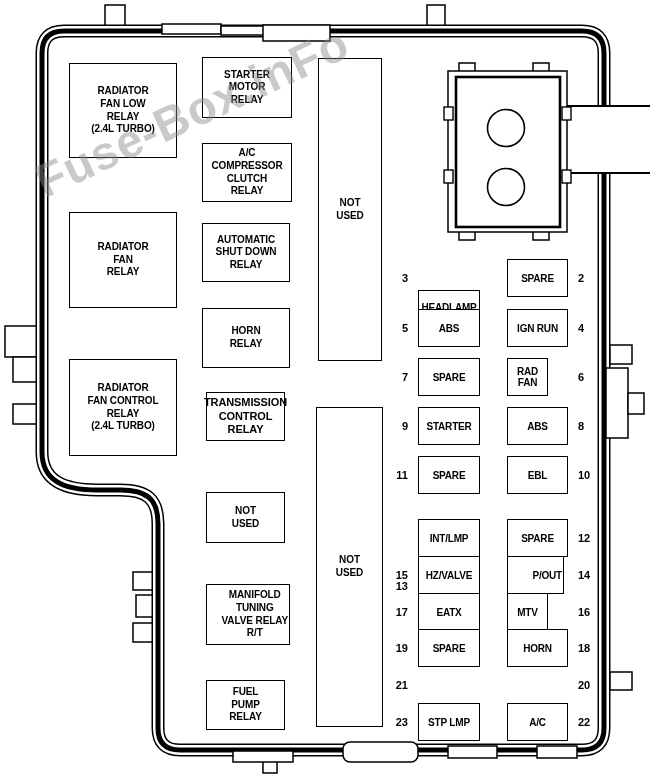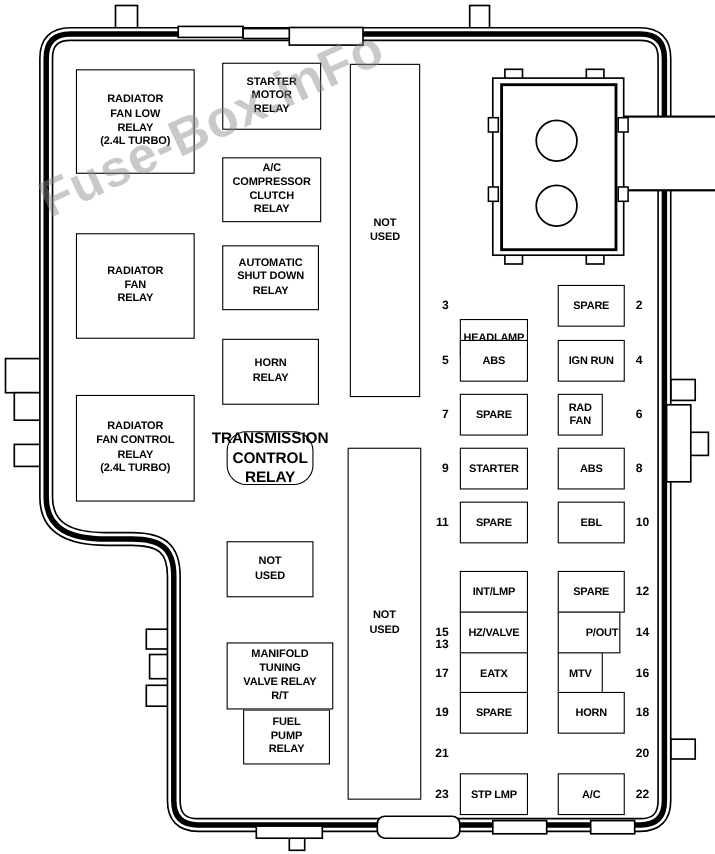--- a/index.html
+++ b/index.html
@@ -8,21 +8,21 @@
     overflow:hidden; font-family:"Liberation Sans", sans-serif; color:#000;
   }
   .stage svg { position:absolute; left:0; top:0; z-index:1; }
   .rbox, .fbox {
     position:absolute; background:#fff; border:1.8px solid #000;
     display:flex; align-items:center; justify-content:center;
     text-align:center; font-weight:700; white-space:pre-line;
     box-sizing:border-box; z-index:10; padding:1px;
   }
   .rbox { font-size:10px; line-height:1.26; letter-spacing:-0.1px; }
-  .rbox.narrow { font-size:14px;border-radius:18px; }
+  .rbox.narrow { font-size:11px; }
   .fbox { font-size:10px; line-height:1.1; letter-spacing:-0.2px; }
   .fnum {
     position:absolute; font-weight:700; font-size:11px; width:24px; height:15px;
     z-index:10; line-height:15px;
   }
   .fnum-l { left:384px; text-align:right; }
   .fnum-r { left:578px; text-align:left; }
   .watermark {
     position:absolute; left:38px; top:156px; z-index:50; pointer-events:none;
     font-size:47px; font-weight:700; letter-spacing:1px; white-space:nowrap;
@@ -112,25 +112,25 @@
 RELAY</span></div>
   <div class="rbox" style="left:69px;  top:359px; width:108px; height:97px;"><span>RADIATOR
 FAN CONTROL
 RELAY
 (2.4L TURBO)</span></div>
   <div class="rbox narrow" style="left:206px; top:392px; width:79px; height:49px;"><span>TRANSMISSION
 CONTROL
 RELAY</span></div>
   <div class="rbox" style="left:206px; top:492px; width:79px;  height:51px;"><span>NOT
 USED</span></div>
-  <div class="rbox" style="left:206px; top:584px; width:97px;  height:61px;"><span>MANIFOLD
+  <div class="rbox" style="left:206px; top:584px; width:84px;  height:61px;justify-content:flex-end;"><span>MANIFOLD
 TUNING
 VALVE RELAY
 R/T</span></div>
-  <div class="rbox" style="left:206px; top:645px; width:79px;  height:50px;margin-left:15px;"><span>FUEL
+  <div class="rbox" style="left:206px; top:680px; width:79px;  height:50px;"><span>FUEL
 PUMP
 RELAY</span></div>
   <div class="rbox" style="left:318px; top:58px;  width:64px;  height:303px;"><span>NOT
 USED</span></div>
   <div class="rbox" style="left:316px; top:407px; width:67px;  height:320px;"><span>NOT
 USED</span></div>
 
   <div class="fnum fnum-l" style="top:271px;">3</div>
   <div class="fbox" style="left:418px; top:250px; width:62px; height:34px;margin-top:40px;"><span>HEADLAMP</span></div>
   <div class="fbox" style="left:507px; top:259px; width:61px; height:38px;"><span>SPARE</span></div>

